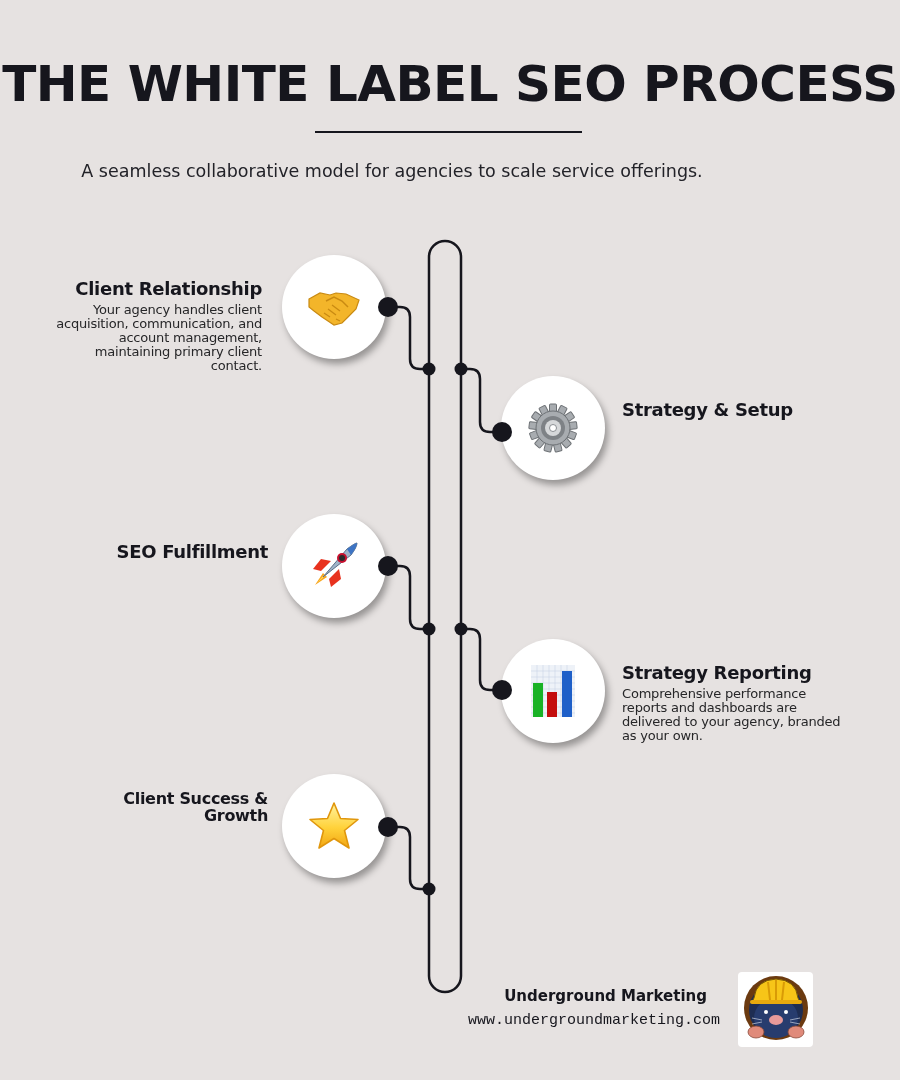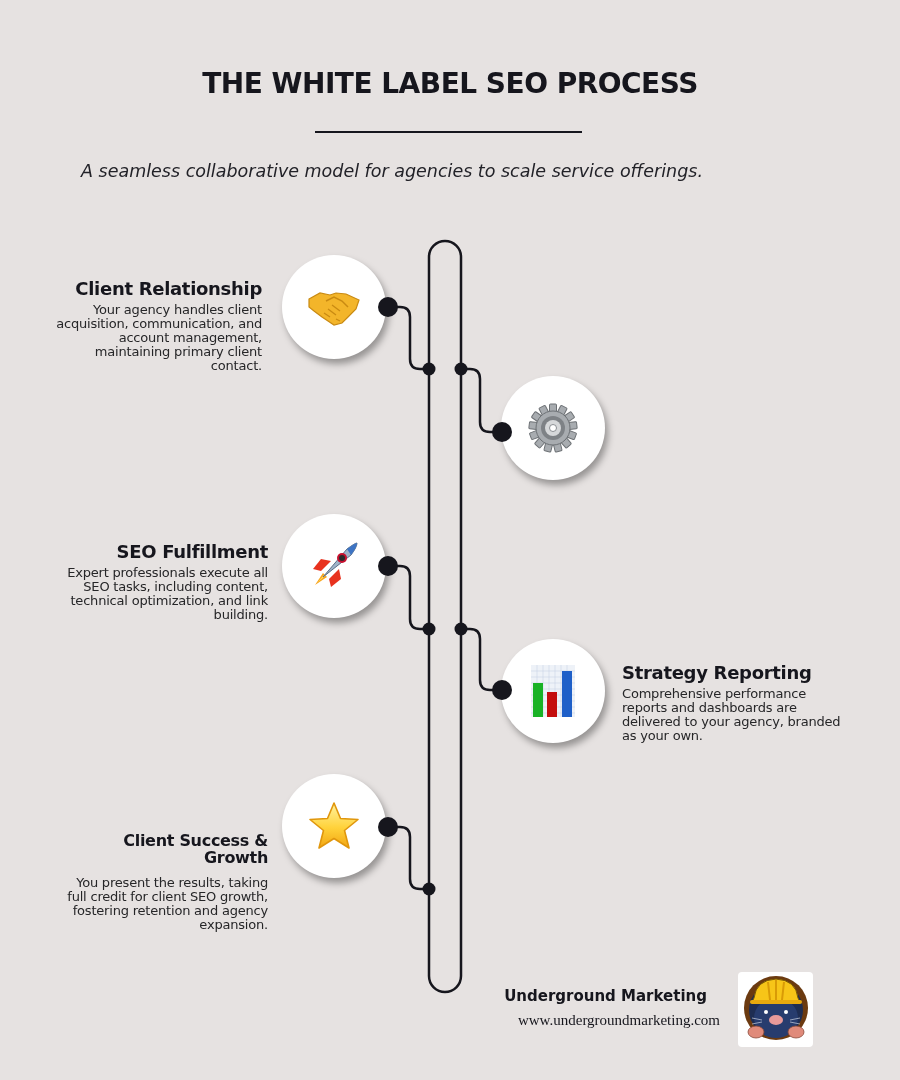--- a/index.html
+++ b/index.html
@@ -16,21 +16,21 @@
       color: #16161d;
     }
     .title {
       position: absolute;
       left: 0;
       top: 58px;
       width: 900px;
       text-align: center;
       font-family: "DejaVu Sans", sans-serif;
       font-weight: bold;
-      font-size: 28px;
+      font-size: 50px;
       letter-spacing: -0.5px;
       color: #16161d;
       margin: 0;
       line-height: 52px;
     }
     .divider {
       position: absolute;
       left: 315px;
       top: 131px;
       width: 267px;
@@ -40,21 +40,20 @@
     .subtitle {
       position: absolute;
       left: 0;
       top: 158px;
       width: 784px;
       text-align: center;
       font-family: "DejaVu Sans", sans-serif;
       font-size: 17.5px;
       color: #222228;
       line-height: 26px;
-      font-style: italic;
     }
     svg.timeline {
       position: absolute;
       left: 0;
       top: 0;
       width: 900px;
       height: 1080px;
     }
     .node {
       position: absolute;
@@ -99,21 +98,21 @@
       font-weight: bold;
       font-size: 15px;
       color: #16161d;
       text-align: right;
       white-space: nowrap;
     }
     .footer-url {
       position: absolute;
       right: 180px;
       top: 1012px;
-      font-family: Liberation Serif, serif;
+      font-family: Liberation Mono, monospace;
       font-size: 15px;
       color: #16161d;
       text-align: center;
       white-space: nowrap;
     }
     .logo-box {
       position: absolute;
       left: 738px;
       top: 972px;
       width: 75px;
@@ -193,25 +192,25 @@
         </g>
       </g>
       <circle cx="25" cy="25" r="12" fill="#7e8286"></circle>
       <circle cx="25" cy="25" r="8" fill="#d6d8da"></circle>
       <circle cx="25" cy="25" r="3.5" fill="#ffffff" stroke="#8a8e92"></circle>
     </svg>
   </span>
 </div>
 <div style="position:absolute; left:492px; top:422px; width:20px; height:20px; border-radius:50%; background:#16161d;"></div>
 <div class="step right" style="left:622px; top:401px;">
+  <h3>Strategy &amp; Setup</h3>
 </div>
 
 <div class="step left" style="left:53px; top:543px;">
   <h3>SEO Fulfillment</h3>
-  <p>Expert professionals execute all SEO tasks, including content, technical optimization, and link building.</p>
 </div>
 <div class="node" style="left:282px; top:514px;">
   <span>
     <svg width="54" height="54" viewBox="0 0 54 54">
       <path d="M14 32 L6 30 L14 20 L24 22 Z" fill="#e8321e"></path>
       <path d="M22 40 L24 48 L34 40 L32 30 Z" fill="#e8321e"></path>
       <path d="M8 46 L16 34 L20 38 Z" fill="#f8a51c"></path>
       <path d="M10 44 L17 36 L18 37 Z" fill="#ffe066"></path>
       <path d="M16 38 L40 10 Q48 4 50 4 Q50 8 44 16 L16 38 Z" fill="#9fb3c8" stroke="#5a6f88" stroke-width="1"></path>
       <path d="M40 10 Q48 4 50 4 Q50 8 44 16 Z" fill="#3d74c4"></path>
@@ -248,22 +247,21 @@
     </svg>
   </span>
 </div>
 <div style="position:absolute; left:492px; top:680px; width:20px; height:20px; border-radius:50%; background:#16161d;"></div>
 <div class="step right" style="left:622px; top:664px;">
   <h3>Strategy Reporting</h3>
   <p>Comprehensive performance reports and dashboards are delivered to your agency, branded as your own.</p>
 </div>
 
 <div class="step left" style="left:53px; top:790px;">
-  <h3 style="font-size:16px; margin-left:40px;margin-top:42px;">Client Success &amp; Growth</h3>
-  <p style="margin-top:10px;">You present the results, taking full credit for client SEO growth, fostering retention and agency expansion.</p>
+  <h3 style="font-size:16px; margin-left:40px;">Client Success &amp; Growth</h3>
 </div>
 <div class="node" style="left:282px; top:774px;">
   <span>
     <svg width="54" height="50" viewBox="0 0 54 50">
       <defs>
         <linearGradient id="starGrad" x1="0" y1="0" x2="0" y2="1">
           <stop offset="0" stop-color="#fff3a0"></stop>
           <stop offset="0.55" stop-color="#ffd23a"></stop>
           <stop offset="1" stop-color="#f2a512"></stop>
         </linearGradient>

